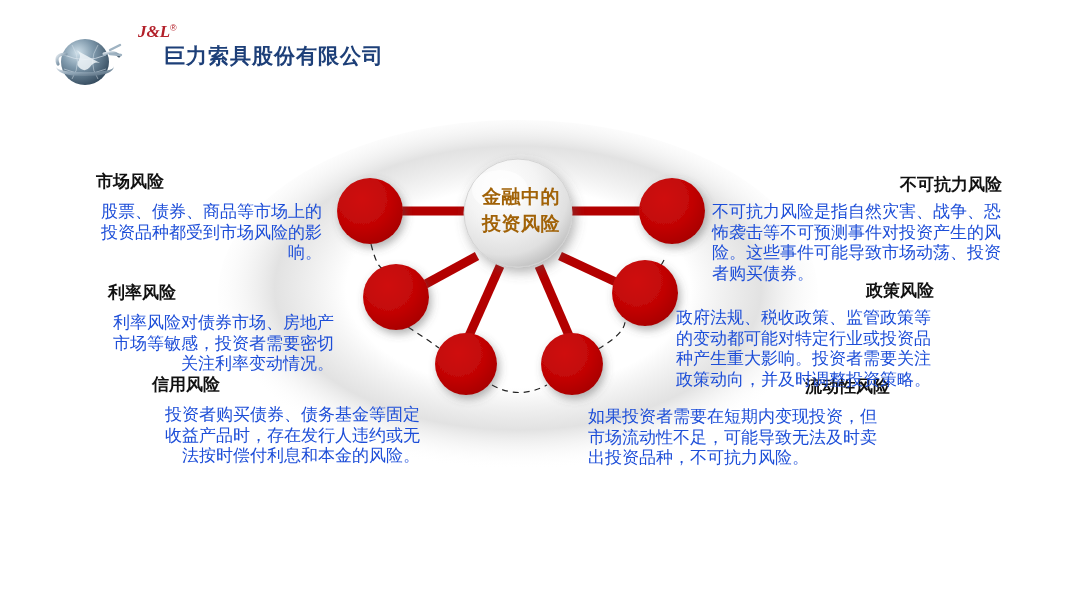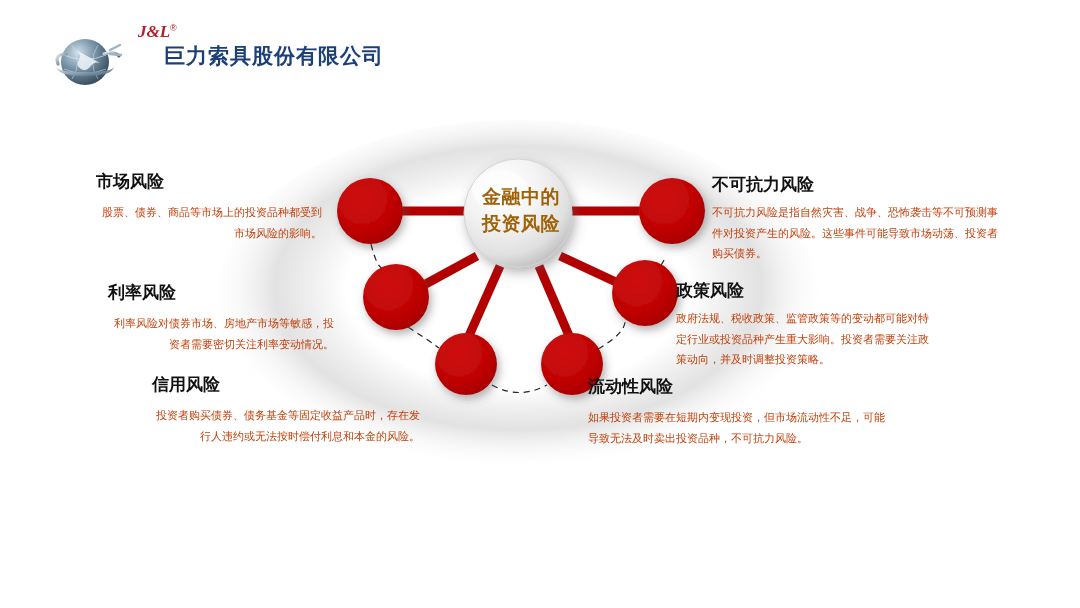--- a/index.html
+++ b/index.html
@@ -71,27 +71,27 @@
     position: absolute;
   }
   .node-title {
     font-size: 17px;
     font-weight: bold;
     color: #111111;
     line-height: 20px;
     white-space: nowrap;
   }
   .node-body {
-    font-size: 11px;
-    color: #c2410c;
+    font-size: 17px;
+    color: #1d4ed8;
     line-height: 20.5px;
   }
   .align-right .node-title { text-align: left; }
   .align-right .node-body  { text-align: right; }
-  .align-left  .node-title { text-align: left; }
+  .align-left  .node-title { text-align: right; }
   .align-left  .node-body  { text-align: left; }
 
   
   #block-market      { left: 96px;  top: 172px; width: 226px; }
   #block-interest    { left: 108px; top: 283px; width: 226px; }
   #block-credit      { left: 152px; top: 375px; width: 268px; }
   #block-liquidity   { left: 588px; top: 377px; width: 302px; }
   #block-force       { left: 712px; top: 175px; width: 290px; }
   #block-policy      { left: 676px; top: 281px; width: 258px; }
 

